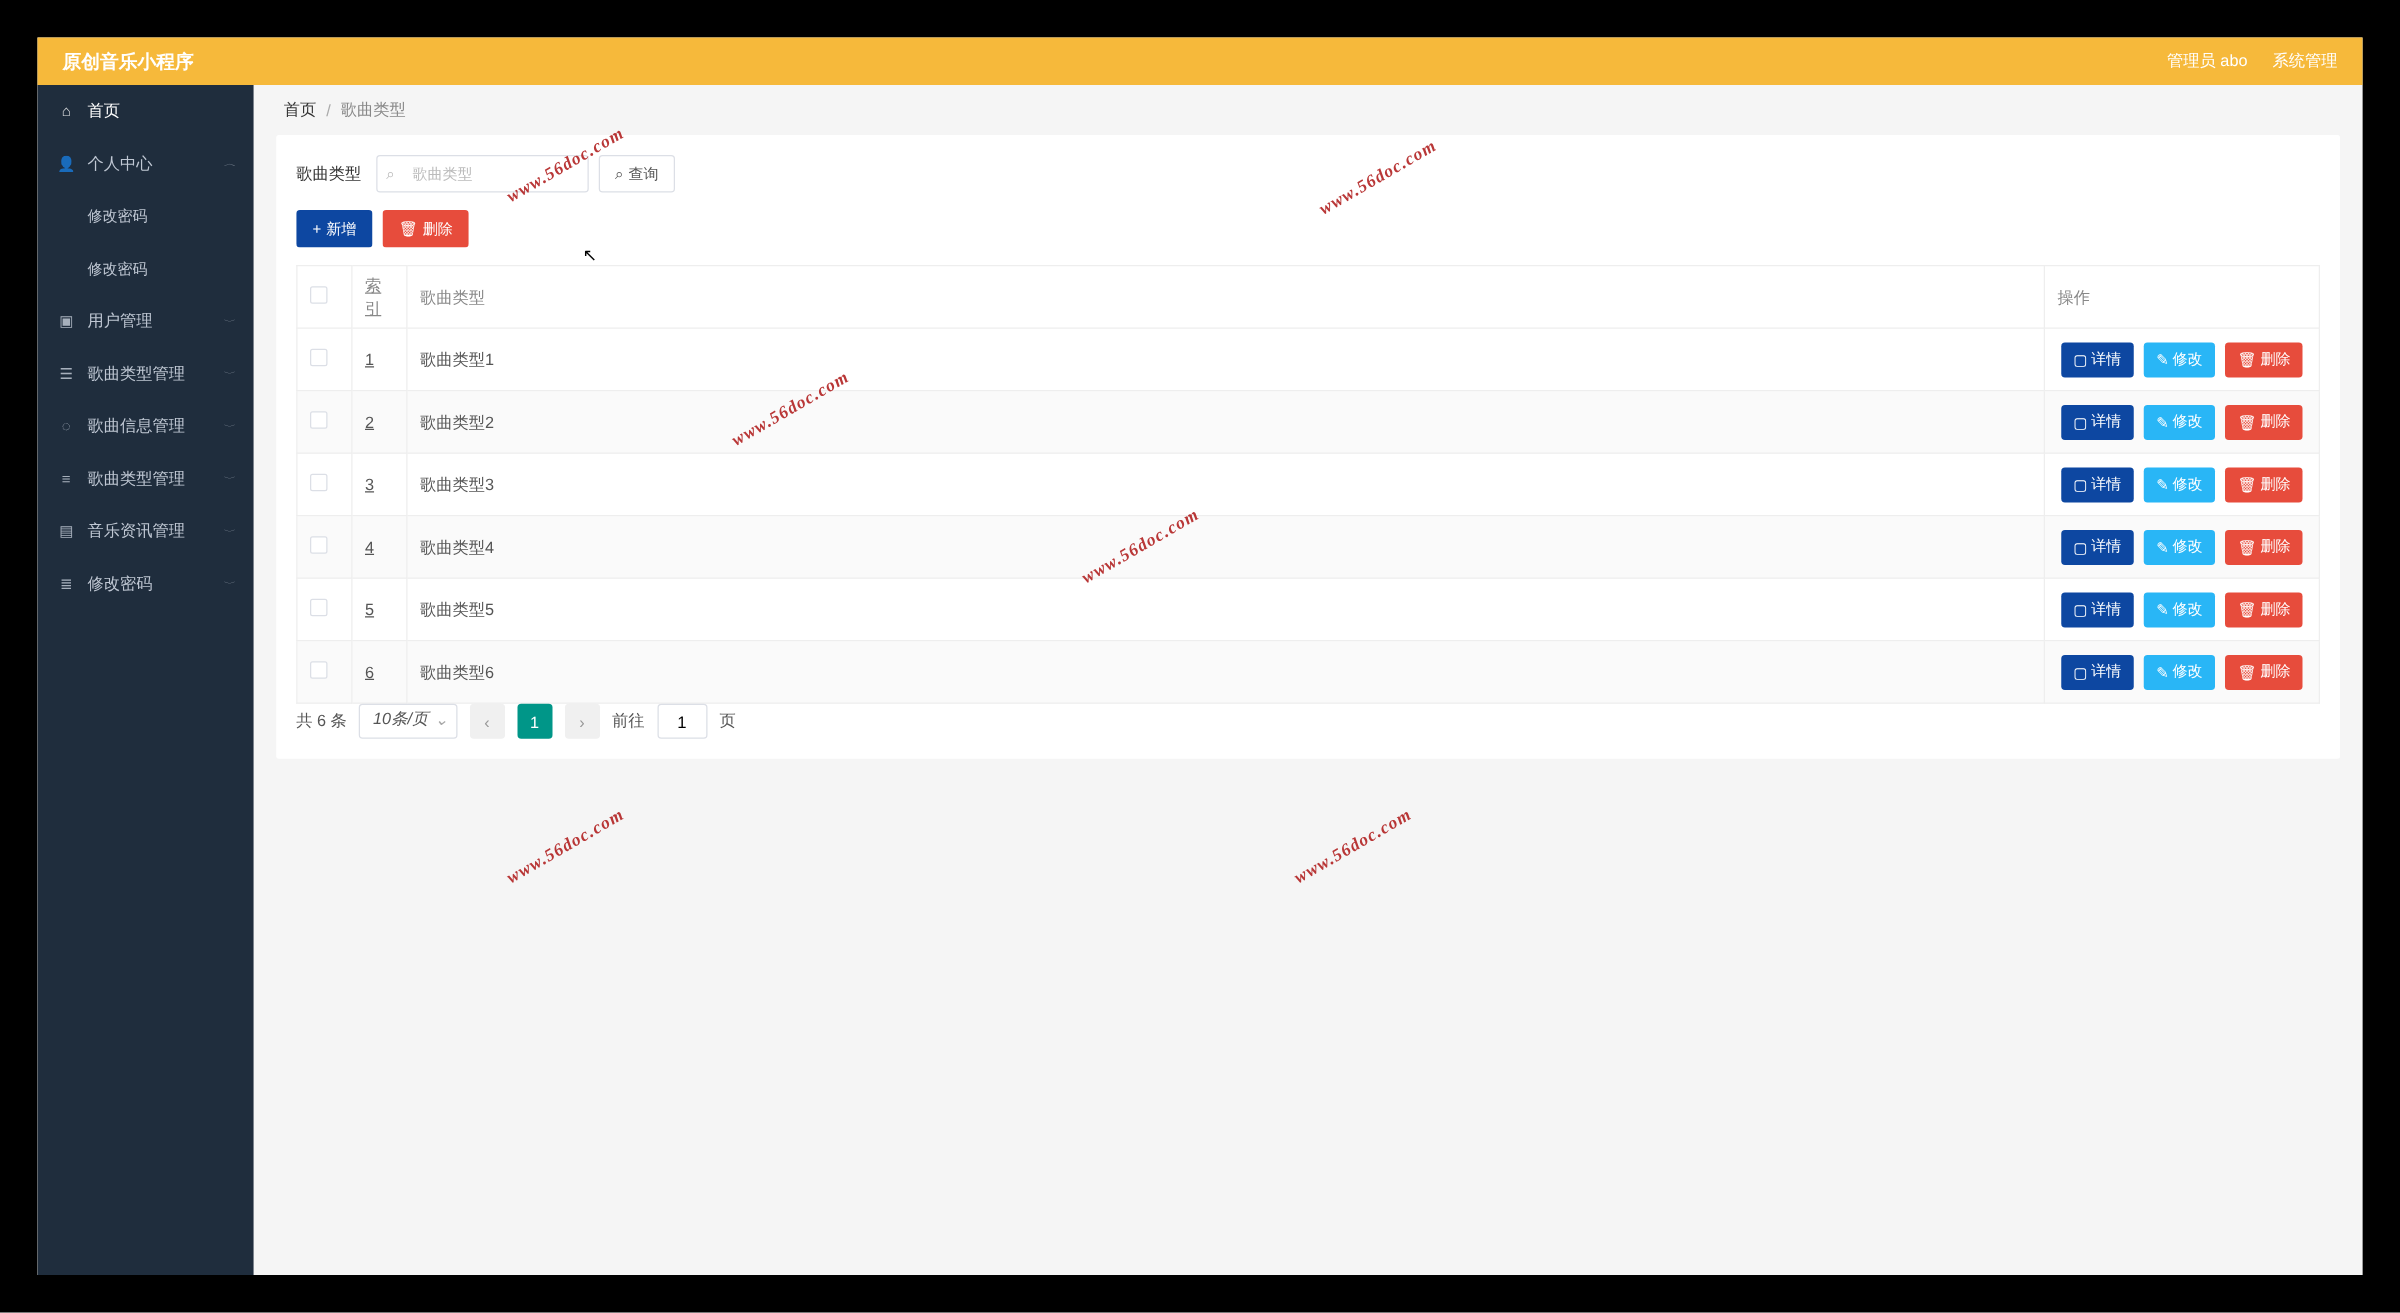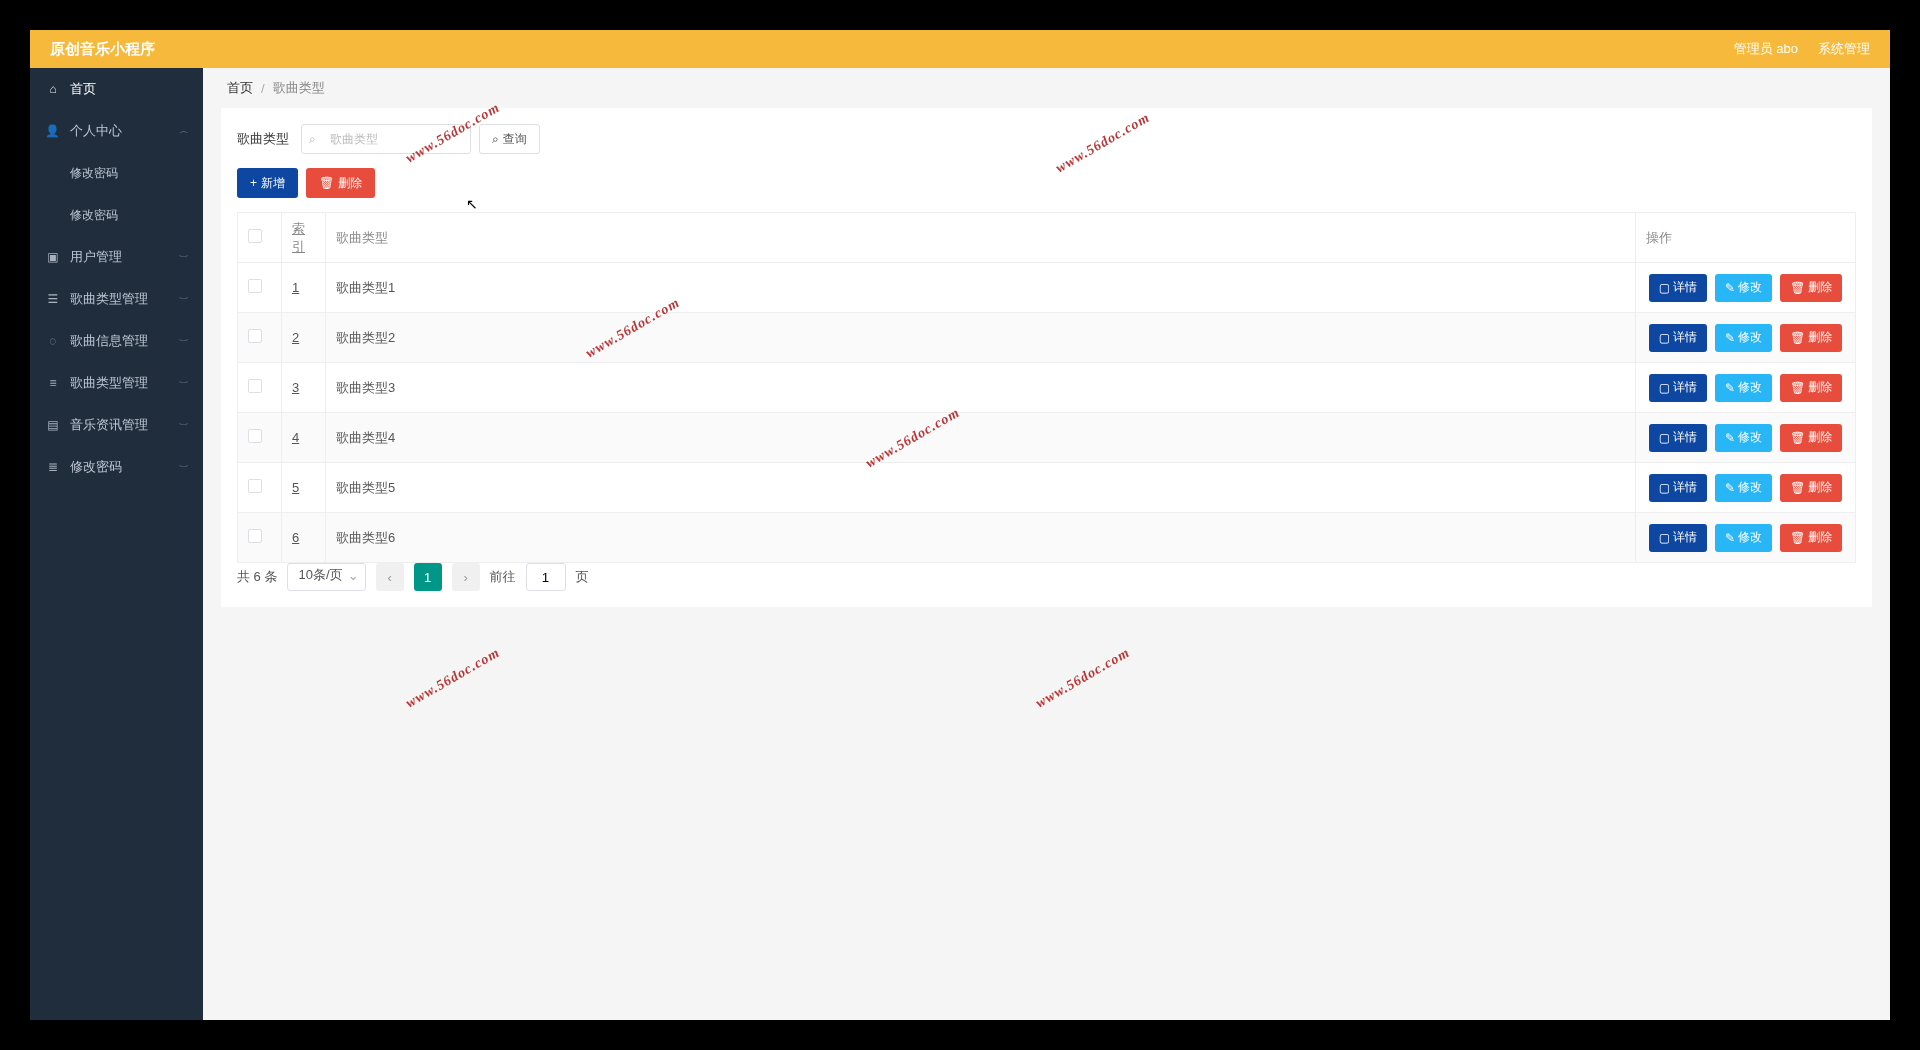--- a/index.html
+++ b/index.html
@@ -36,21 +36,21 @@
 .table th { font-weight: normal; background: #fff; color: #888; }
 .table tr:nth-child(even) td { background: #fafafa; }
 .col-check { width: 44px; text-align: center; }
 .col-index { width: 44px; text-decoration: underline; }
 .col-type { text-align: center; }
 .col-ops { width: 220px; text-align: center; }
 .chk { width: 14px; height: 14px; border: 1px solid #dcdfe6; border-radius: 2px; display: inline-block; cursor: pointer; background:#fff; }
 .ops { display: flex; gap: 8px; justify-content: center; }
 .btn-sm { height: 28px; padding: 0 10px; border-radius: 3px; font-size: 12px; color: #fff; display: inline-flex; align-items: center; gap: 3px; cursor: pointer; }
 .pagination { display: flex; align-items: center; gap: 10px; font-size: 13px; color: #555; }
-.page-size { border:1px solid #dcdfe6; height:28px; padding:0 22px 4px 10px; border-radius:3px; background:#fff; cursor:pointer; position:relative; display:inline-flex; align-items:center; }
+.page-size { border:1px solid #dcdfe6; height:28px; padding:0 22px 4px 10px; border-radius:3px; background:#fff; cursor:pointer; position:relative; display:inline-flex; align-items:center;font-style:italic; }
 .page-size::after { content:"⌄"; position:absolute; right:6px; color:#aaa; }
 .page-btn { width:28px; height:28px; display:inline-flex; align-items:center; justify-content:center; background:#f0f0f0; border-radius:3px; cursor:pointer; color:#999; }
 .page-cur { width:28px; height:28px; display:inline-flex; align-items:center; justify-content:center; background:#009688; color:#fff; border-radius:3px; }
 .page-input { width:40px; height:28px; border:1px solid #dcdfe6; border-radius:3px; text-align:center; }
 .watermark { position:absolute; color:#b22222; font-family:serif; font-style:italic; font-weight:bold; transform:rotate(-30deg); pointer-events:none; font-size:14px; letter-spacing:1px; opacity:0.9; }
 .cursor { position:absolute; left:436px; top:166px; font-size:14px; color:#000; pointer-events:none; }
 </style>
 </head>
 <body>
 

